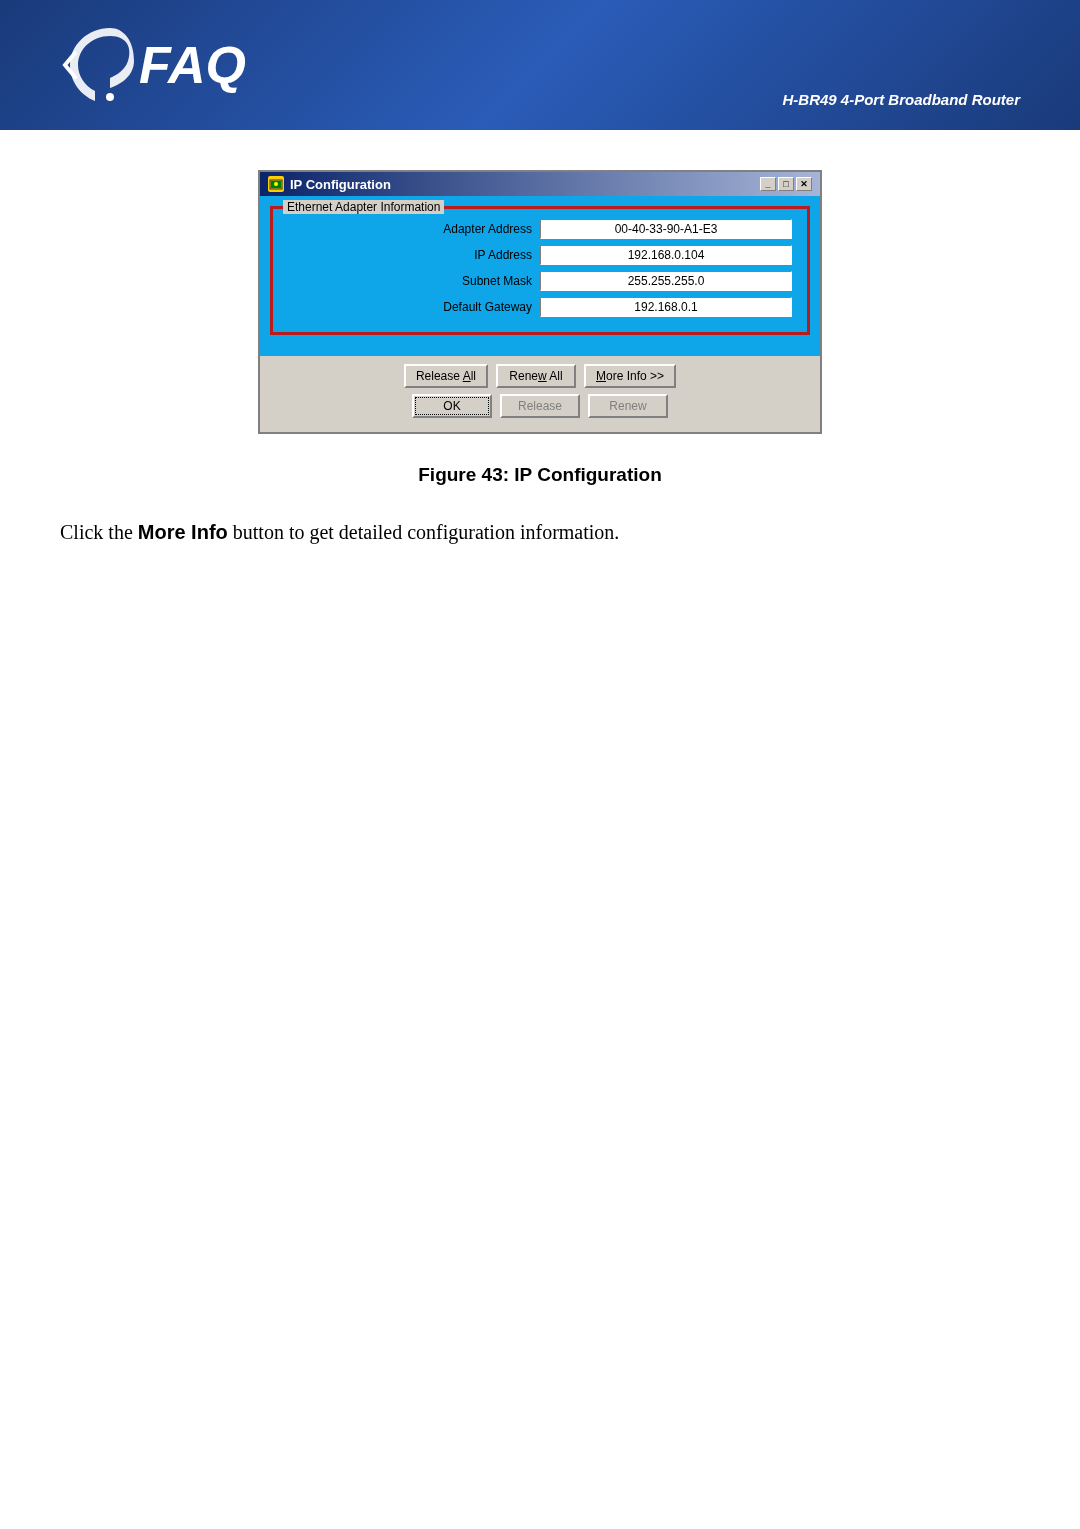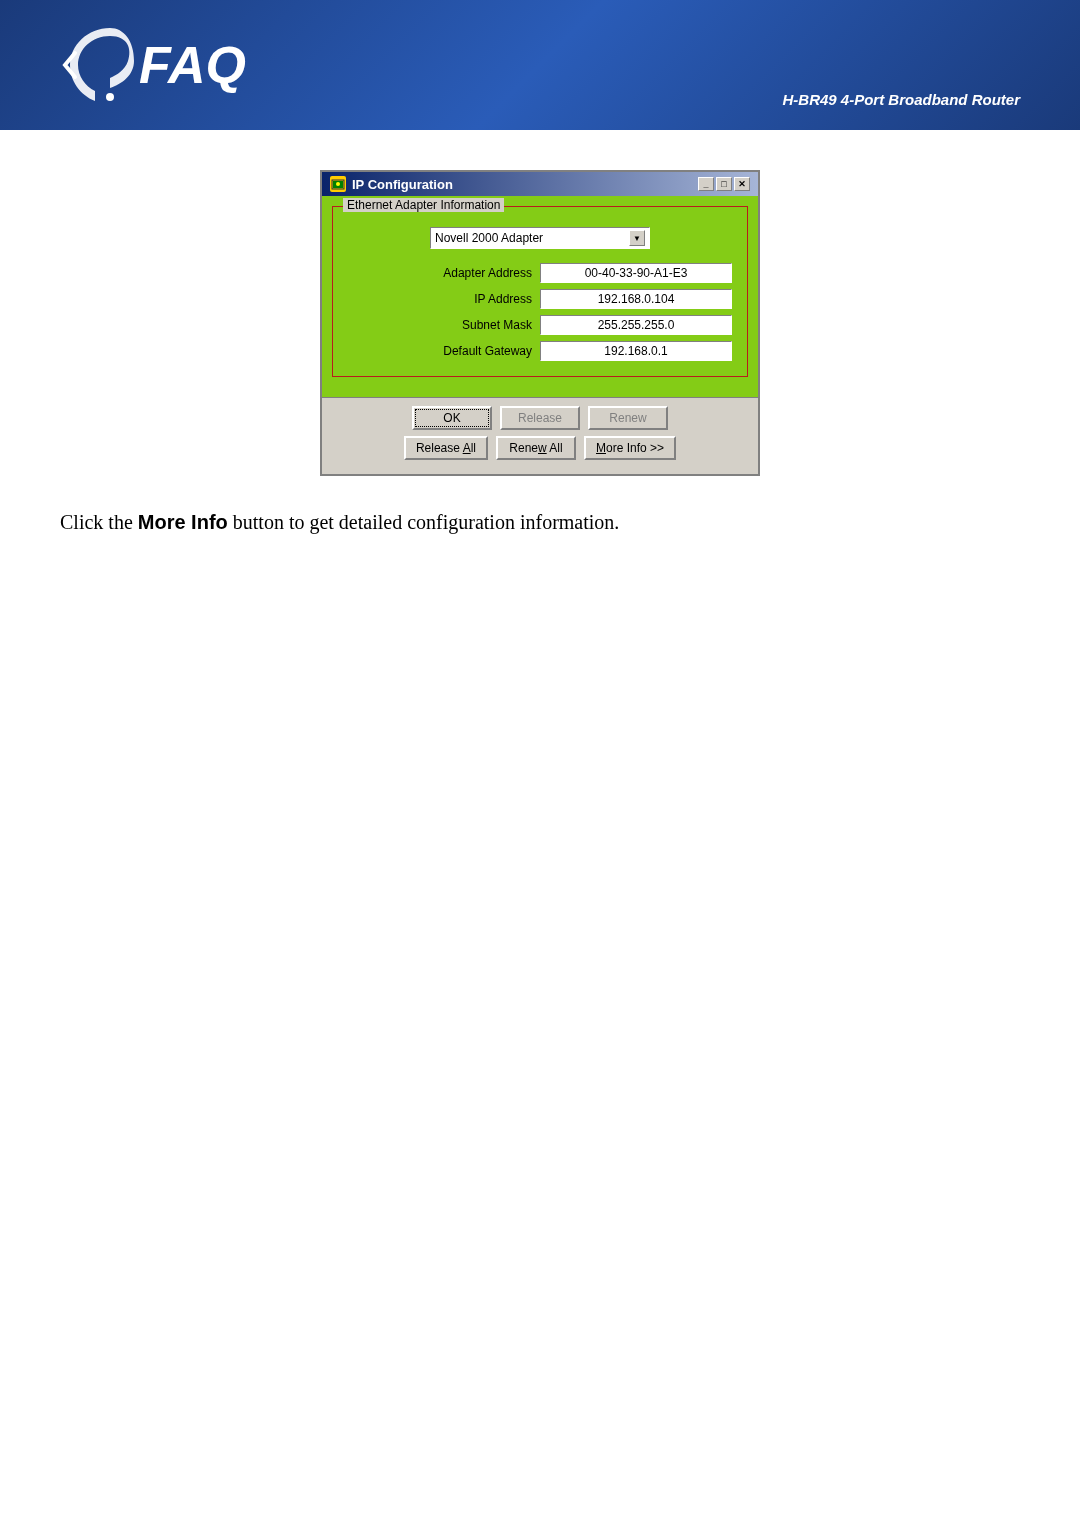--- a/index.html
+++ b/index.html
@@ -58,24 +58,24 @@
     .note-text {
       font-style: italic;
       font-size: 20px;
       margin-bottom: 40px;
       line-height: 1.5;
       max-width: 700px;
     }
 
     
     .ip-config-window {
-      width: 440px;
+      width: 564px;
       margin: 0 auto 30px auto;
       border: 2px solid #808080;
-      background: #84cc16;
+      background: #0ea5e9;
       font-family: Arial, sans-serif;
       font-size: 13px;
     }
 
     .window-titlebar {
       background: linear-gradient(to right, #0a246a, #a6b5d7);
       padding: 4px 8px;
       display: flex;
       align-items: center;
       justify-content: space-between;
@@ -120,21 +120,21 @@
       cursor: pointer;
       font-family: Arial, sans-serif;
     }
 
     .window-body {
       padding: 10px;
     }
 
     
     .group-box {
-      border: 1px solid #b91c1c;
+      border: 3px solid #b91c1c;
       padding: 10px 15px 15px 15px;
       margin-bottom: 10px;
       position: relative;
     }
 
     .group-label {
       position: absolute;
       top: -9px;
       left: 10px;
       background: #d4d0c8;
@@ -300,60 +300,55 @@
         <div class="win-btn">□</div>
         <div class="win-btn">✕</div>
       </div>
     </div>
 
     <div class="window-body">
 
       <div class="group-box">
         <span class="group-label">Ethernet  Adapter Information</span>
 
-        <div class="adapter-dropdown-row">
-          <div class="adapter-dropdown">
-            <span>Novell 2000 Adapter</span>
-            <div class="dropdown-arrow">▼</div>
-          </div>
-        </div>
 
         <div class="info-grid">
           <div class="info-label">Adapter Address</div>
           <div class="info-value">00-40-33-90-A1-E3</div>
 
           <div class="info-label">IP Address</div>
           <div class="info-value">192.168.0.104</div>
 
           <div class="info-label">Subnet Mask</div>
           <div class="info-value">255.255.255.0</div>
 
           <div class="info-label">Default Gateway</div>
           <div class="info-value">192.168.0.1</div>
         </div>
 
       </div>
 
     </div>
 
     <div class="button-area">
+
+      <div class="btn-row">
+        <button class="win-button">Release <span class="ul">A</span>ll</button>
+        <button class="win-button">Rene<span class="ul">w</span> All</button>
+        <button class="win-button"><span class="ul">M</span>ore Info &gt;&gt;</button>
+      </div>
 
       <div class="btn-row">
         <button class="win-button focused">OK</button>
         <button class="win-button disabled">Release</button>
         <button class="win-button disabled">Renew</button>
       </div>
-
-      <div class="btn-row">
-        <button class="win-button">Release <span class="ul">A</span>ll</button>
-        <button class="win-button">Rene<span class="ul">w</span> All</button>
-        <button class="win-button"><span class="ul">M</span>ore Info &gt;&gt;</button>
-      </div>
     </div>
 
   </div>
 
+  <p class="figure-caption">Figure 43: IP Configuration</p>
 
   <p class="body-text">
     <span>Click the </span><strong>More Info</strong><span> button to get detailed configuration information.</span>
   </p>
 
 </div>
 
 </body></html>

